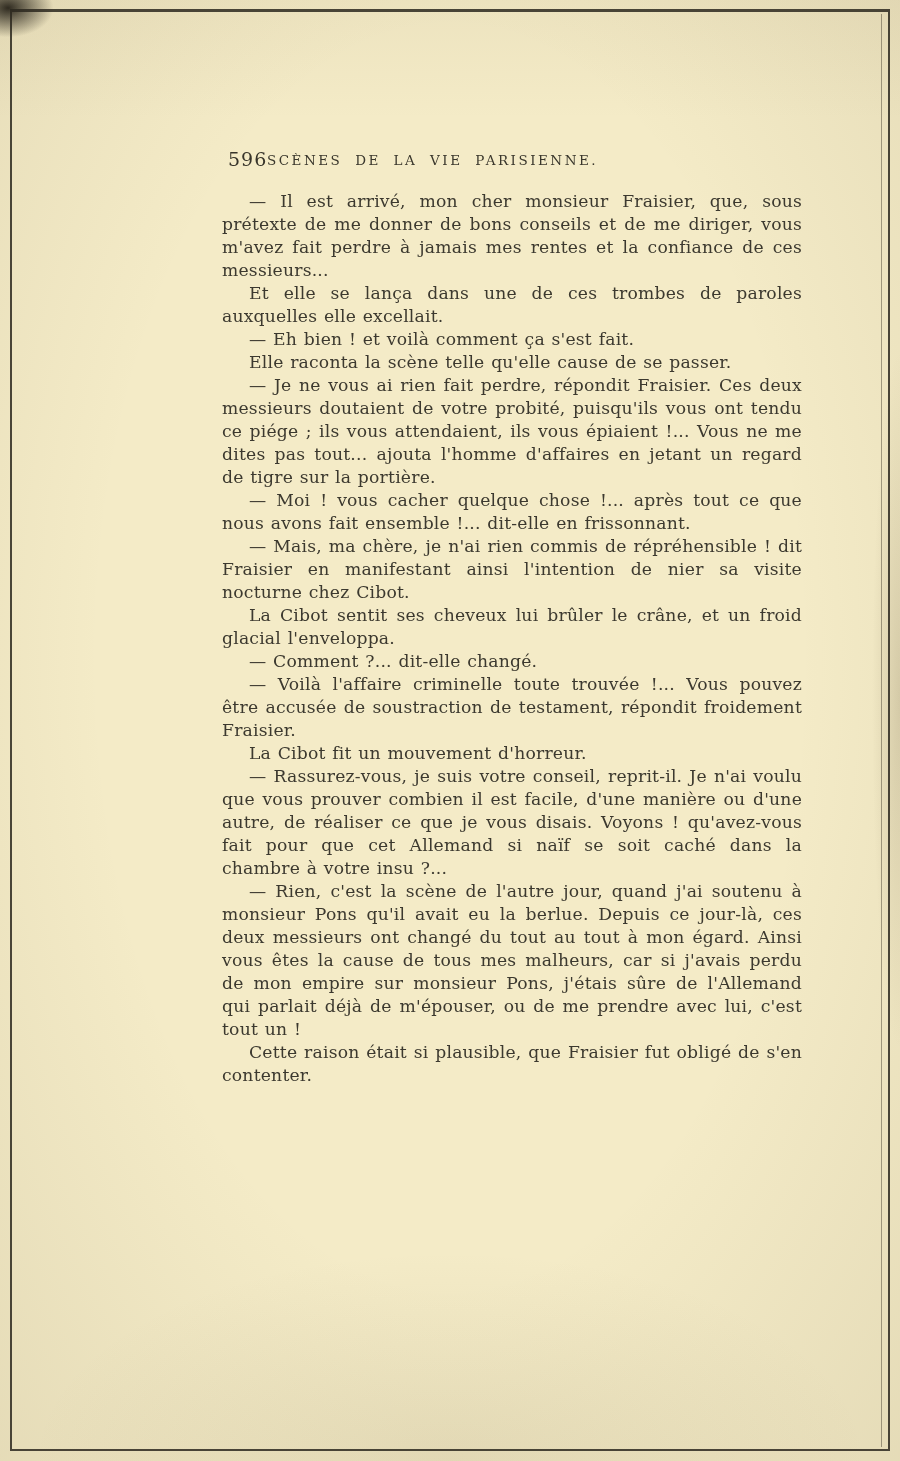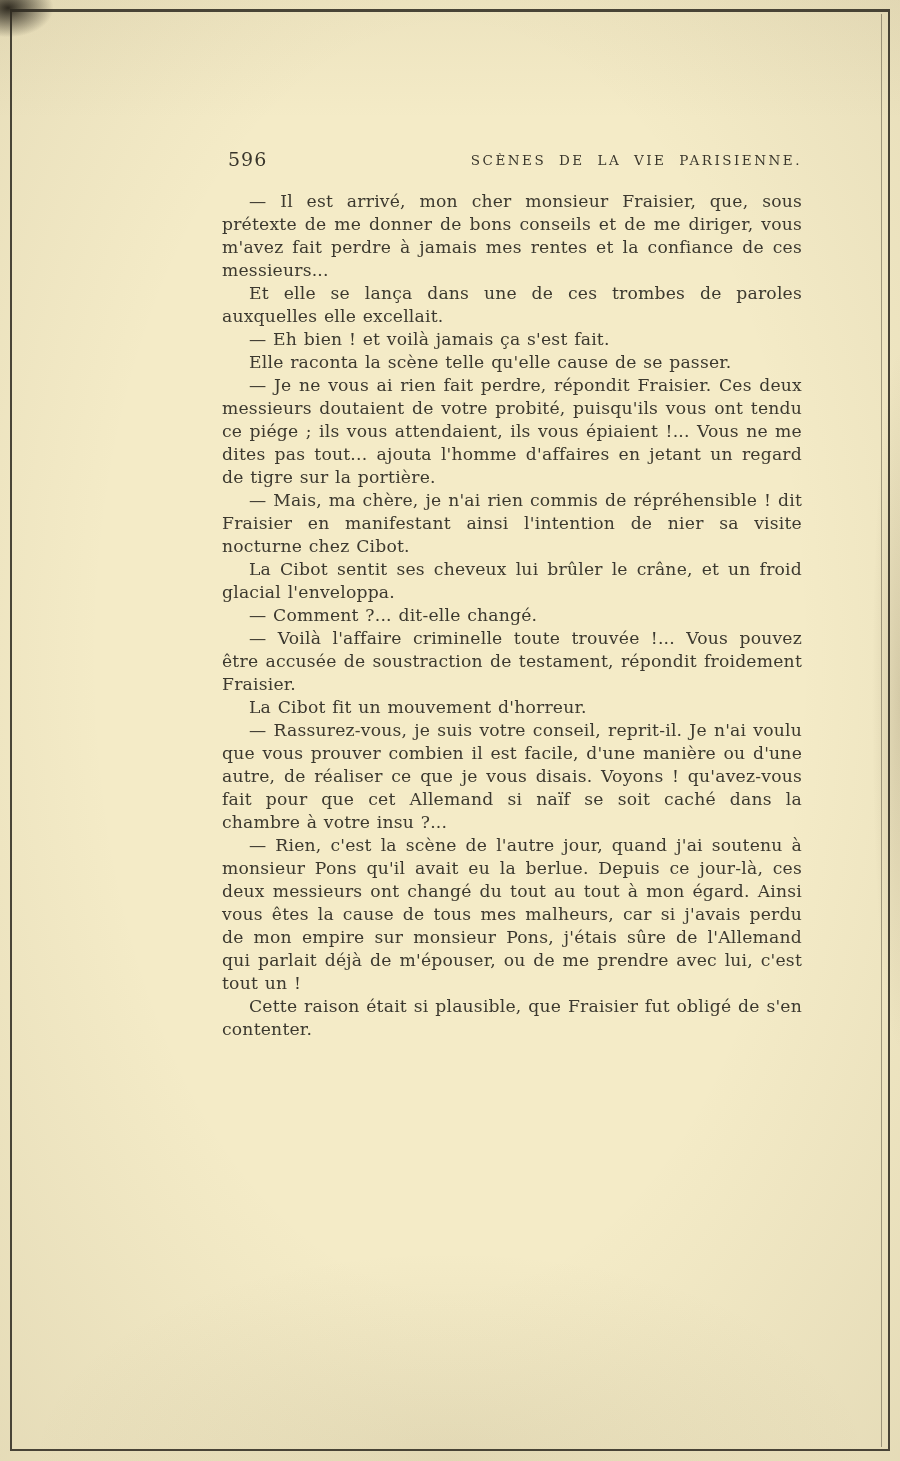--- a/index.html
+++ b/index.html
@@ -56,21 +56,21 @@
     top: 0;
     font-size: 19px;
     letter-spacing: 1px;
     color: #37342a;
   }
   .running-title {
     position: absolute;
     left: 45px;
     right: 0;
     top: 4px;
-    text-align: right;
+    text-align: left;
     font-size: 13.5px;
     letter-spacing: 2.5px;
     word-spacing: 6px;
     color: #3a372c;
   }
   .text-body p {
     margin: 0;
     font-size: 17.2px;
     line-height: 23px;
     text-align: justify;
@@ -88,23 +88,24 @@
   <div class="scan-edge-right-double"></div>
 
   <div class="text-column">
     <div class="running-head">
       <span class="page-number">596</span>
       <span class="running-title">SCÈNES DE LA VIE PARISIENNE.</span>
     </div>
     <div class="text-body">
         <p>— Il est arrivé, mon cher monsieur Fraisier, que, sous prétexte de me donner de bons conseils et de me diriger, vous m'avez fait perdre à jamais mes rentes et la confiance de ces messieurs...</p>
         <p>Et elle se lança dans une de ces trombes de paroles auxquelles elle excellait.</p>
-        <p>— Eh bien ! et voilà jamais ça s'est fait.</p>
+        <p>— Eh bien ! et voilà comment ça s'est fait.</p>
         <p>Elle raconta la scène telle qu'elle cause de se passer.</p>
         <p>— Je ne vous ai rien fait perdre, répondit Fraisier. Ces deux messieurs doutaient de votre probité, puisqu'ils vous ont tendu ce piége ; ils vous attendaient, ils vous épiaient !... Vous ne me dites pas tout... ajouta l'homme d'affaires en jetant un regard de tigre sur la portière.</p>
+        <p>— Moi ! vous cacher quelque chose !... après tout ce que nous avons fait ensemble !... dit-elle en frissonnant.</p>
         <p>— Mais, ma chère, je n'ai rien commis de répréhensible ! dit Fraisier en manifestant ainsi l'intention de nier sa visite nocturne chez Cibot.</p>
         <p>La Cibot sentit ses cheveux lui brûler le crâne, et un froid glacial l'enveloppa.</p>
         <p>— Comment ?... dit-elle changé.</p>
         <p>— Voilà l'affaire criminelle toute trouvée !... Vous pouvez être accusée de soustraction de testament, répondit froidement Fraisier.</p>
         <p>La Cibot fit un mouvement d'horreur.</p>
         <p>— Rassurez-vous, je suis votre conseil, reprit-il. Je n'ai voulu que vous prouver combien il est facile, d'une manière ou d'une autre, de réaliser ce que je vous disais. Voyons ! qu'avez-vous fait pour que cet Allemand si naïf se soit caché dans la chambre à votre insu ?...</p>
         <p>— Rien, c'est la scène de l'autre jour, quand j'ai soutenu à monsieur Pons qu'il avait eu la berlue. Depuis ce jour-là, ces deux messieurs ont changé du tout au tout à mon égard. Ainsi vous êtes la cause de tous mes malheurs, car si j'avais perdu de mon empire sur monsieur Pons, j'étais sûre de l'Allemand qui parlait déjà de m'épouser, ou de me prendre avec lui, c'est tout un !</p>
         <p>Cette raison était si plausible, que Fraisier fut obligé de s'en contenter.</p>
       </div>
   </div>

